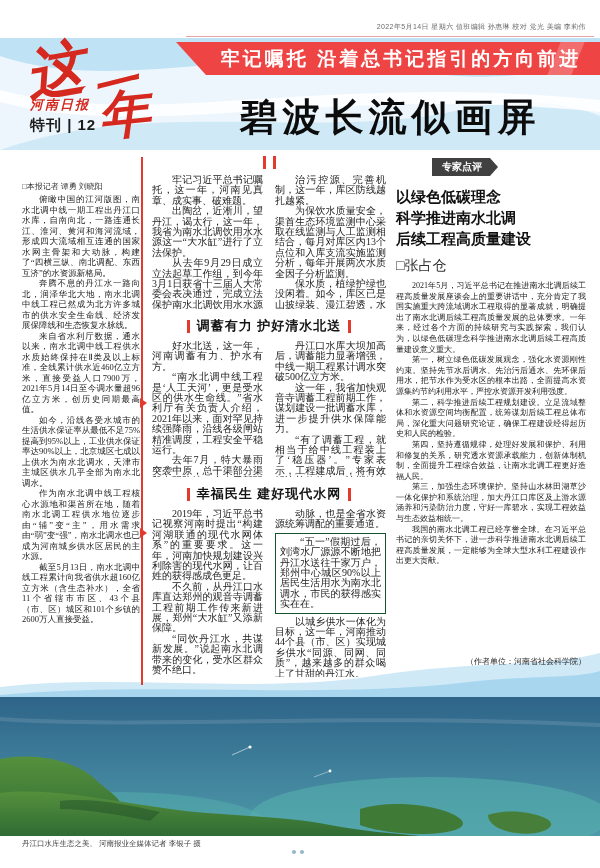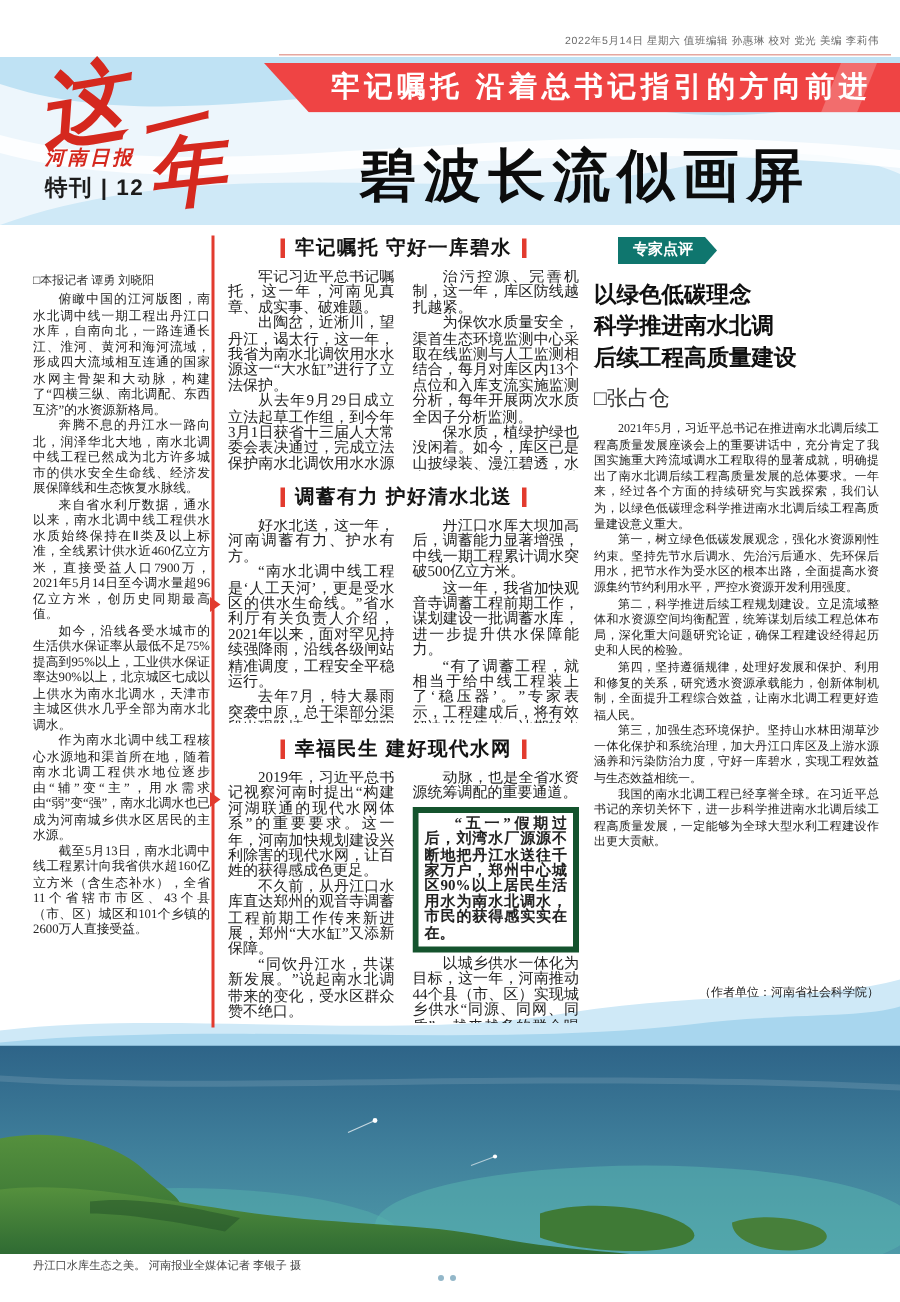--- a/index.html
+++ b/index.html
@@ -37,25 +37,25 @@
   .vdivider{position:absolute;left:141px;top:157px;width:2px;height:528px;background:#e23b2e;z-index:1;}
   .varrow{position:absolute;left:140px;width:0;height:0;z-index:2;
         border-top:5px solid transparent;border-bottom:5px solid transparent;border-left:7px solid #e23b2e;}
   .sections{position:absolute;left:152px;top:153px;width:234px;z-index:2;}
   .sec-hd{display:flex;align-items:center;justify-content:center;gap:7px;margin:3px 0 6px;}
   .hdr-bar{width:3px;height:13px;background:#e23b2e;}
   .hdr-text{font:bold 13px "Liberation Sans",sans-serif;color:#141414;letter-spacing:1px;}
   .sec-body{display:flex;gap:12px;}
   .scol{width:111px;font-size:10px;line-height:10.4px;text-align:justify;overflow:hidden;}
   .h1c{height:134px;} .h2c{height:136px;} .h3c{height:168px;}
-  .quote-box{border:4px solid #14532d;padding:3px 4px;margin:3px 0;font-weight:bold;}
+  .quote-box{border:1px solid #14532d;padding:3px 4px;margin:3px 0;}
   .quote-box p{text-indent:2em;}
   
   .expert{position:absolute;left:396px;top:156px;width:190px;z-index:2;}
-  .badge{display:inline-block;margin-left:16px;background:#0f766e;color:#fff;
+  .badge{display:inline-block;margin-left:36px;background:#404040;color:#fff;
         font:bold 10px/16px "Liberation Sans",sans-serif;padding:1px 16px 1px 10px;
         clip-path:polygon(0 0,calc(100% - 8px) 0,100% 50%,calc(100% - 8px) 100%,0 100%);}
   .expert-title{margin-top:10px;font:bold 15px/1.4 "Liberation Sans",sans-serif;color:#101010;}
   .expert-byline{margin-top:8px;font-size:14px;color:#333;}
   .expert-body{margin-top:6px;font-size:8px;line-height:10.6px;text-align:justify;
         height:372px;overflow:hidden;}
   .expert-credit{text-align:right;font-size:8px;margin-top:3px;color:#222;}
   
   .waveband{position:absolute;left:0;top:645px;width:600px;height:55px;z-index:0;}
   .photo{position:absolute;left:0;top:697px;width:600px;height:139px;z-index:1;}
@@ -103,21 +103,20 @@
   </div>
 
   <div class="vdivider"></div>
   <div class="varrow" style="top:398px;"></div>
   <div class="varrow" style="top:528px;"></div>
 
   <div class="sections">
 
     <div class="sec-hd">
       <span class="hdr-bar"></span>
-      <span class="hdr-text">牢记嘱托 守好一库碧水</span>
       <span class="hdr-bar"></span>
     </div>
     <div class="sec-body">
       <div class="scol h1c">
         <p>牢记习近平总书记嘱托，这一年，河南见真章、成实事、破难题。</p>
         <p>出陶岔，近淅川，望丹江，谒太行，这一年，我省为南水北调饮用水水源这一“大水缸”进行了立法保护。</p>
         <p>从去年9月29日成立立法起草工作组，到今年3月1日获省十三届人大常委会表决通过，完成立法保护南水北调饮用水水源仅用时233天。</p>
         <p>“南水北调饮用水水源保护实行最严格的生态环境保护制度。”省水利厅有关负责人说，《河南省南水北调饮用水水源保护条例》出台后，水质保护更加严格，保护模式成为综合、立体保护。</p>
       </div>
       <div class="scol h1c">

